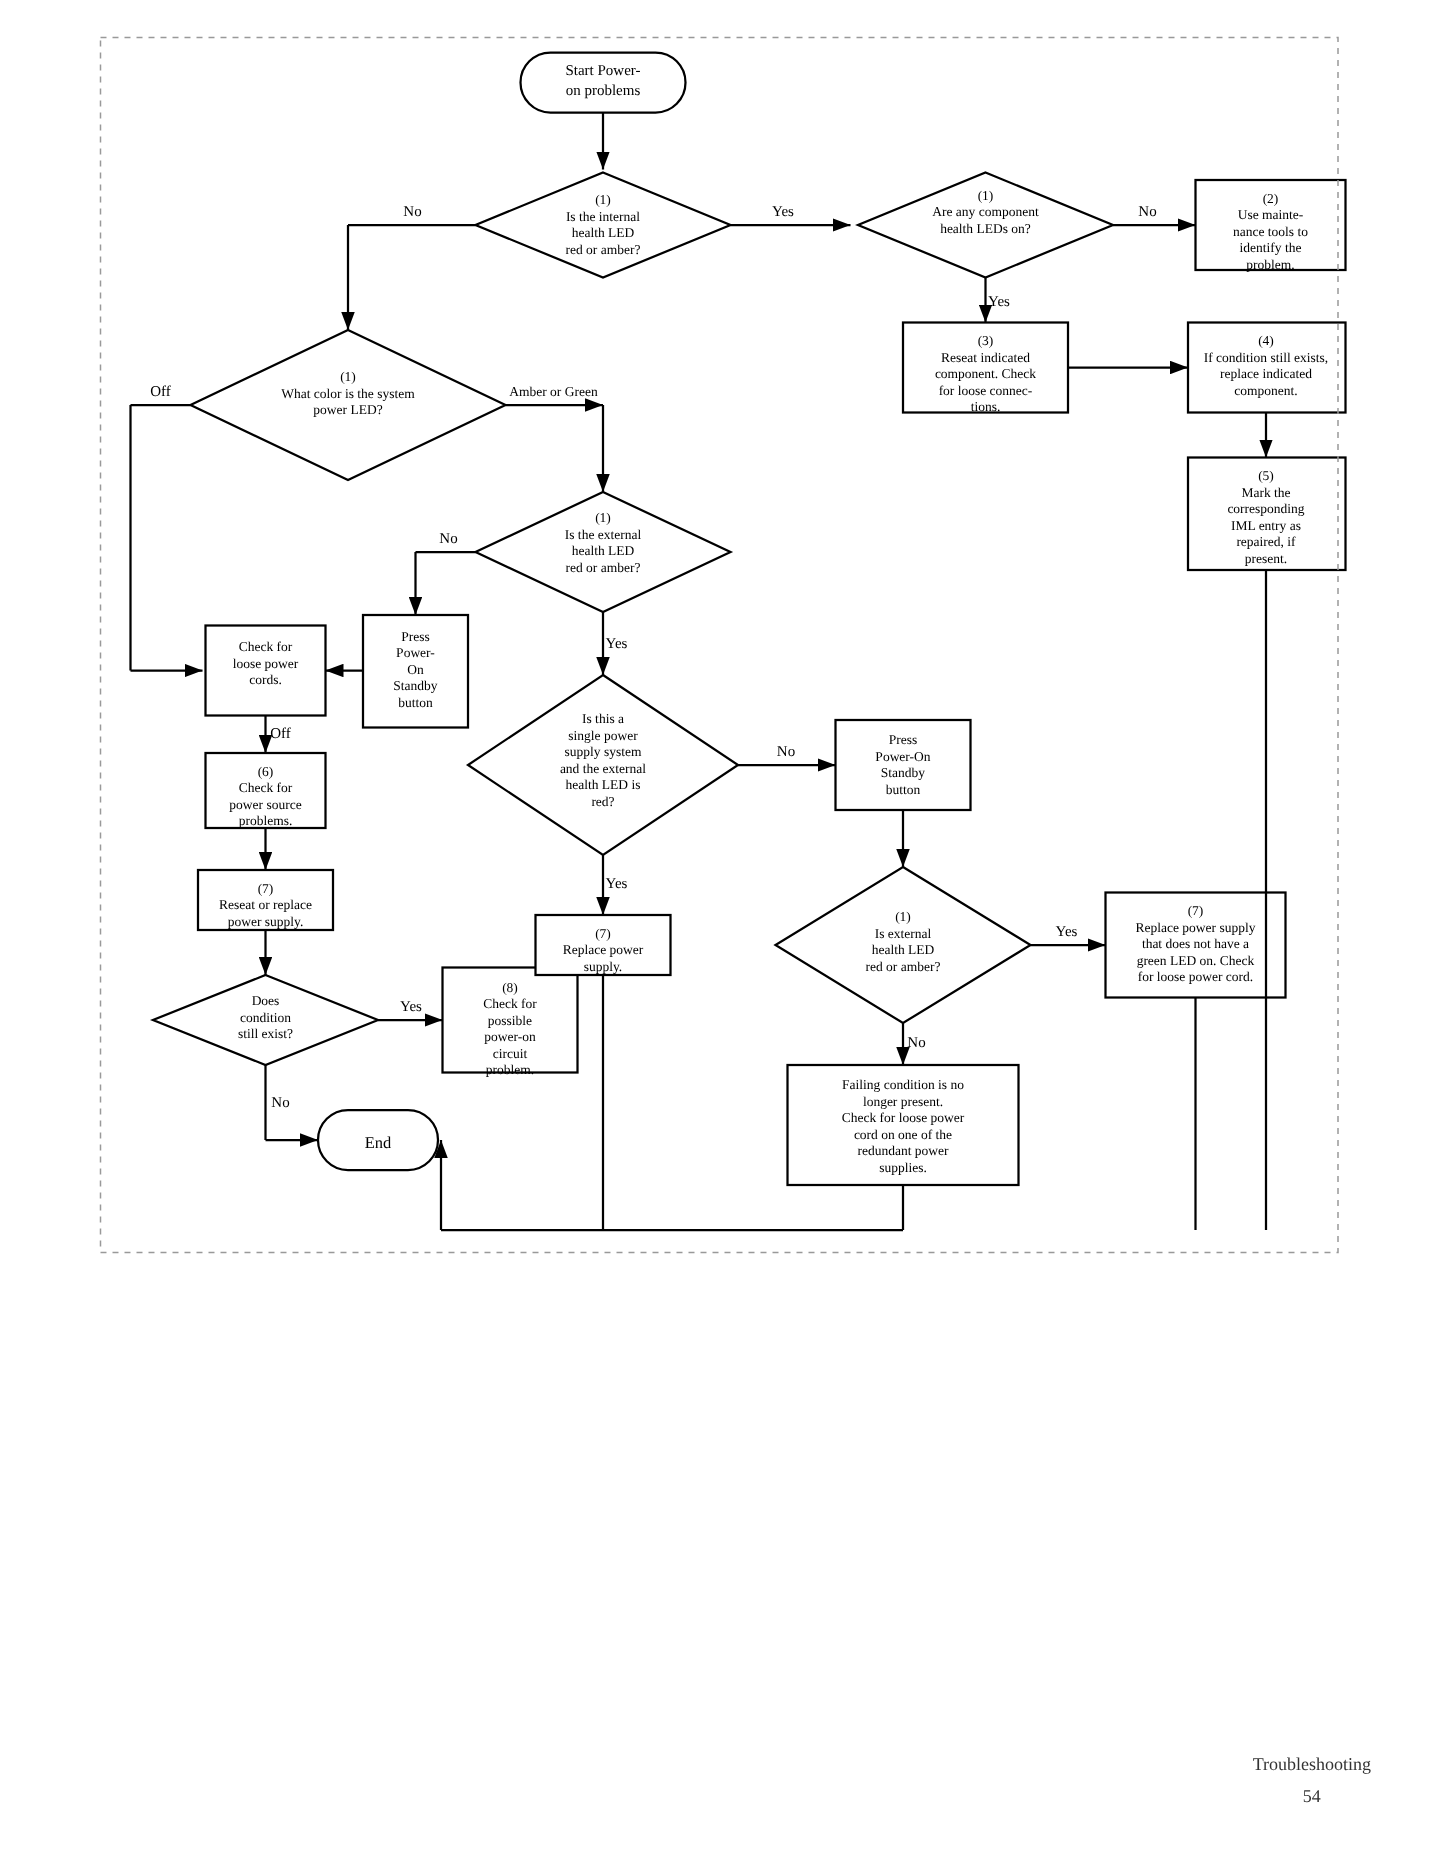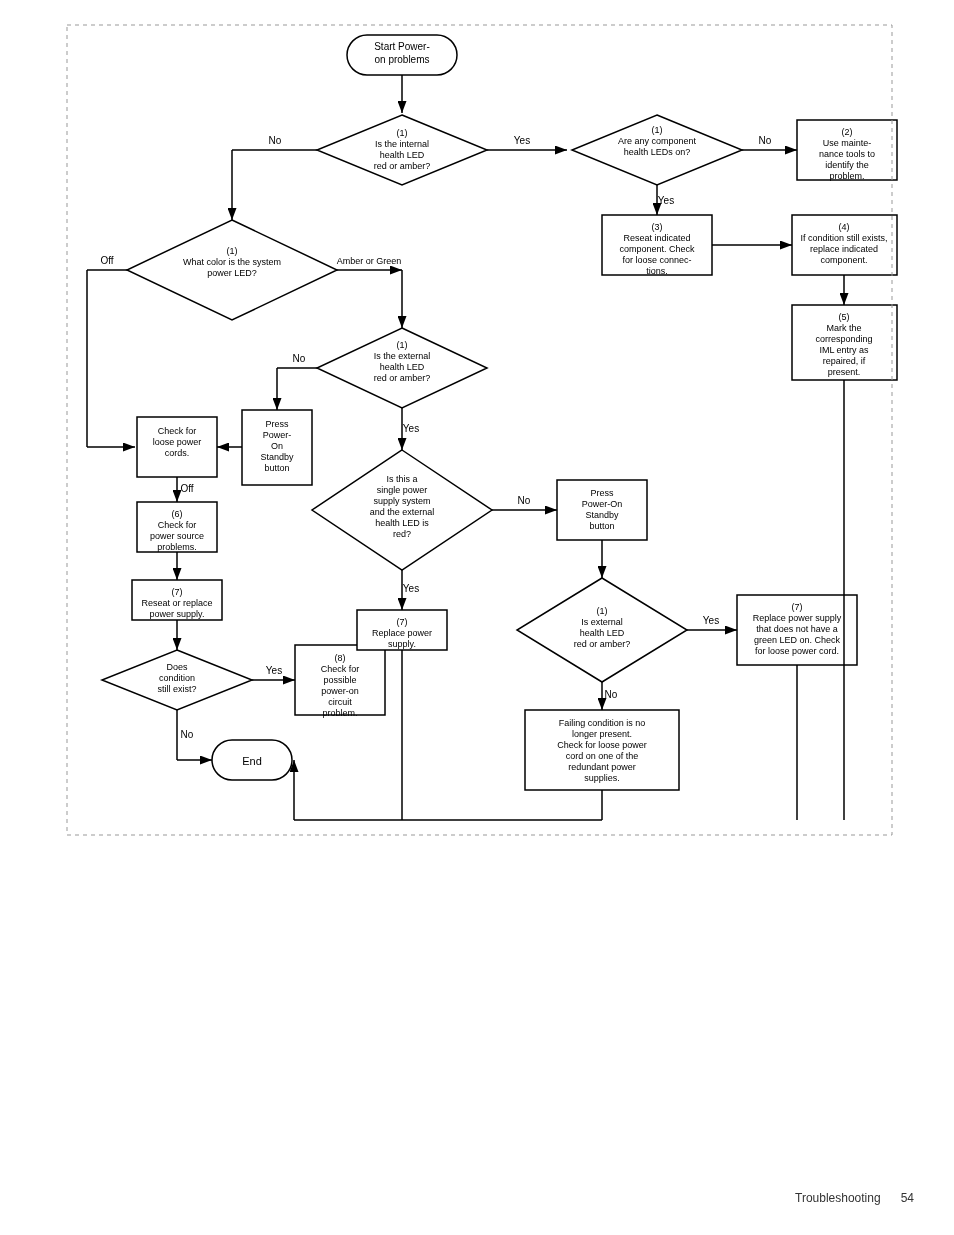--- a/index.html
+++ b/index.html
@@ -11,20 +11,21 @@
       font-size: 11px;
       color: #000;
       position: relative;
     }
 
     .page-container {
       width: 954px;
       min-height: 1235px;
       position: relative;
       padding: 20px;
+      font-family: Liberation Serif, serif;
     }
 
     .flowchart-area {
       width: 860px;
       margin: 0 auto;
       position: relative;
     }
 
     
     .flowchart-svg {
@@ -35,22 +36,23 @@
     .footer-area {
       position: absolute;
       bottom: 30px;
       right: 40px;
       font-size: 12px;
       color: #333;
     }
 
     .footer-text {
       display: flex;
-      gap: 20px;
+      gap: 6px;
       align-items: center;
+      flex-direction: column;
     }
   </style>
 </head>
 <body>
 
 <div class="page-container">
   <div class="flowchart-area">
     <svg class="flowchart-svg" viewBox="0 0 860 980" xmlns="http://www.w3.org/2000/svg">
 
       <defs>

